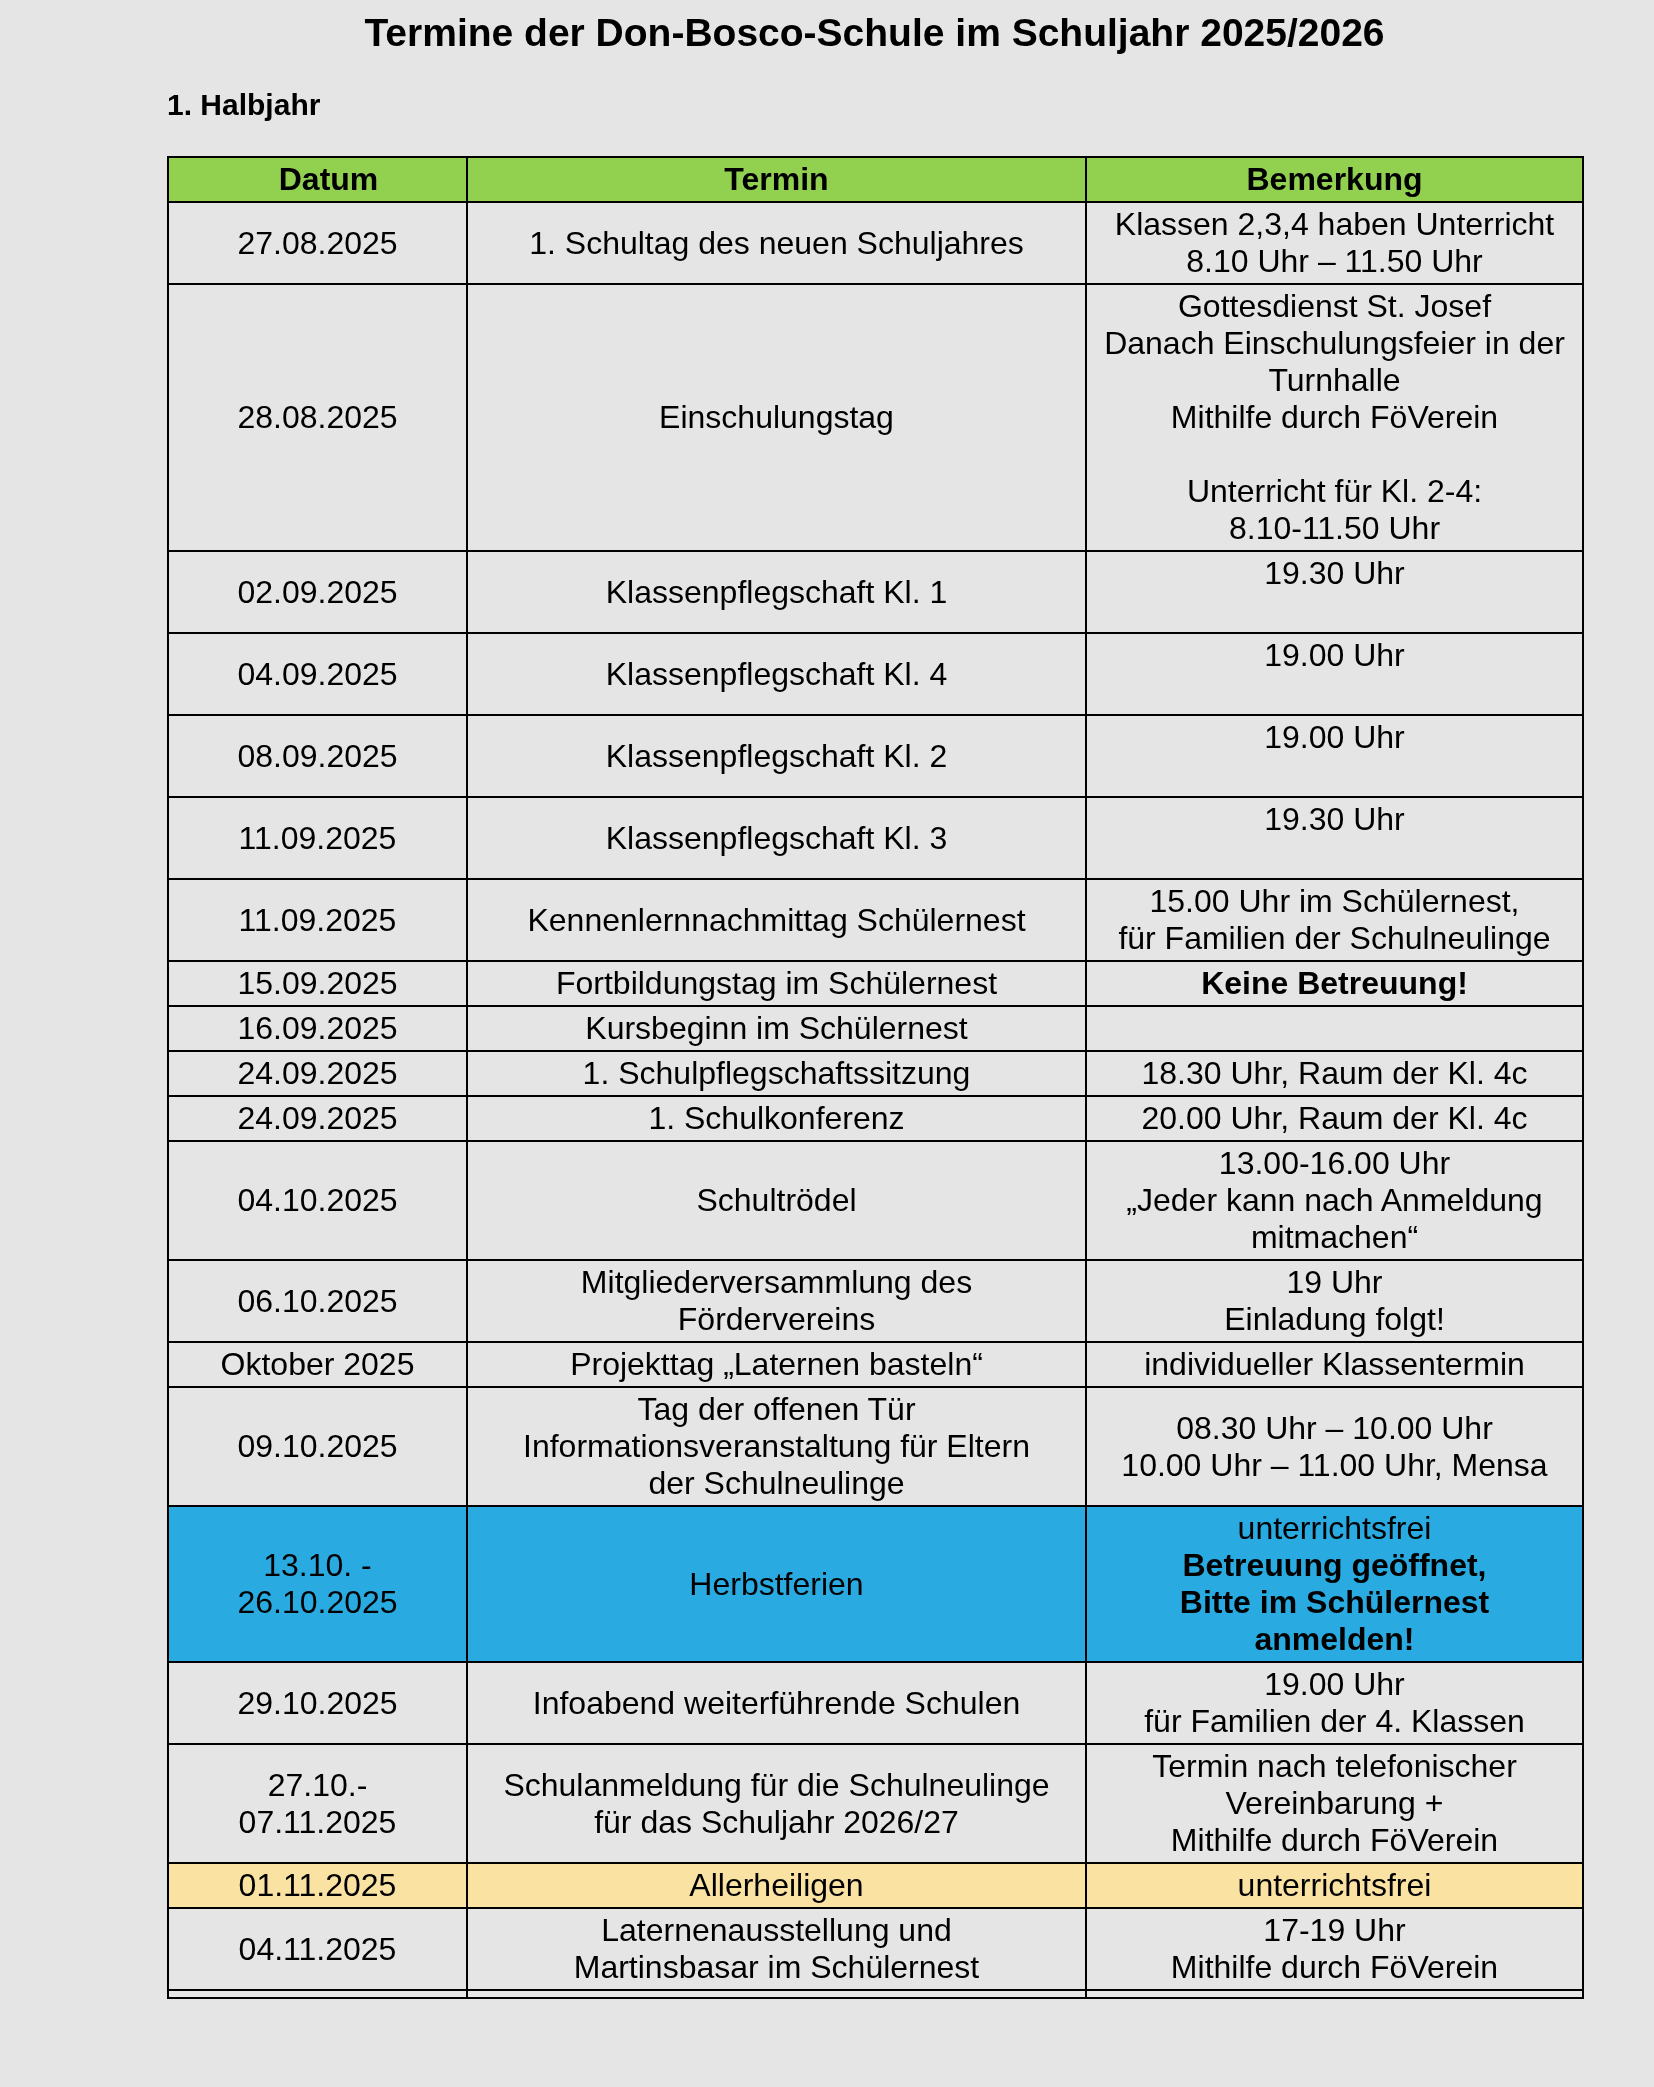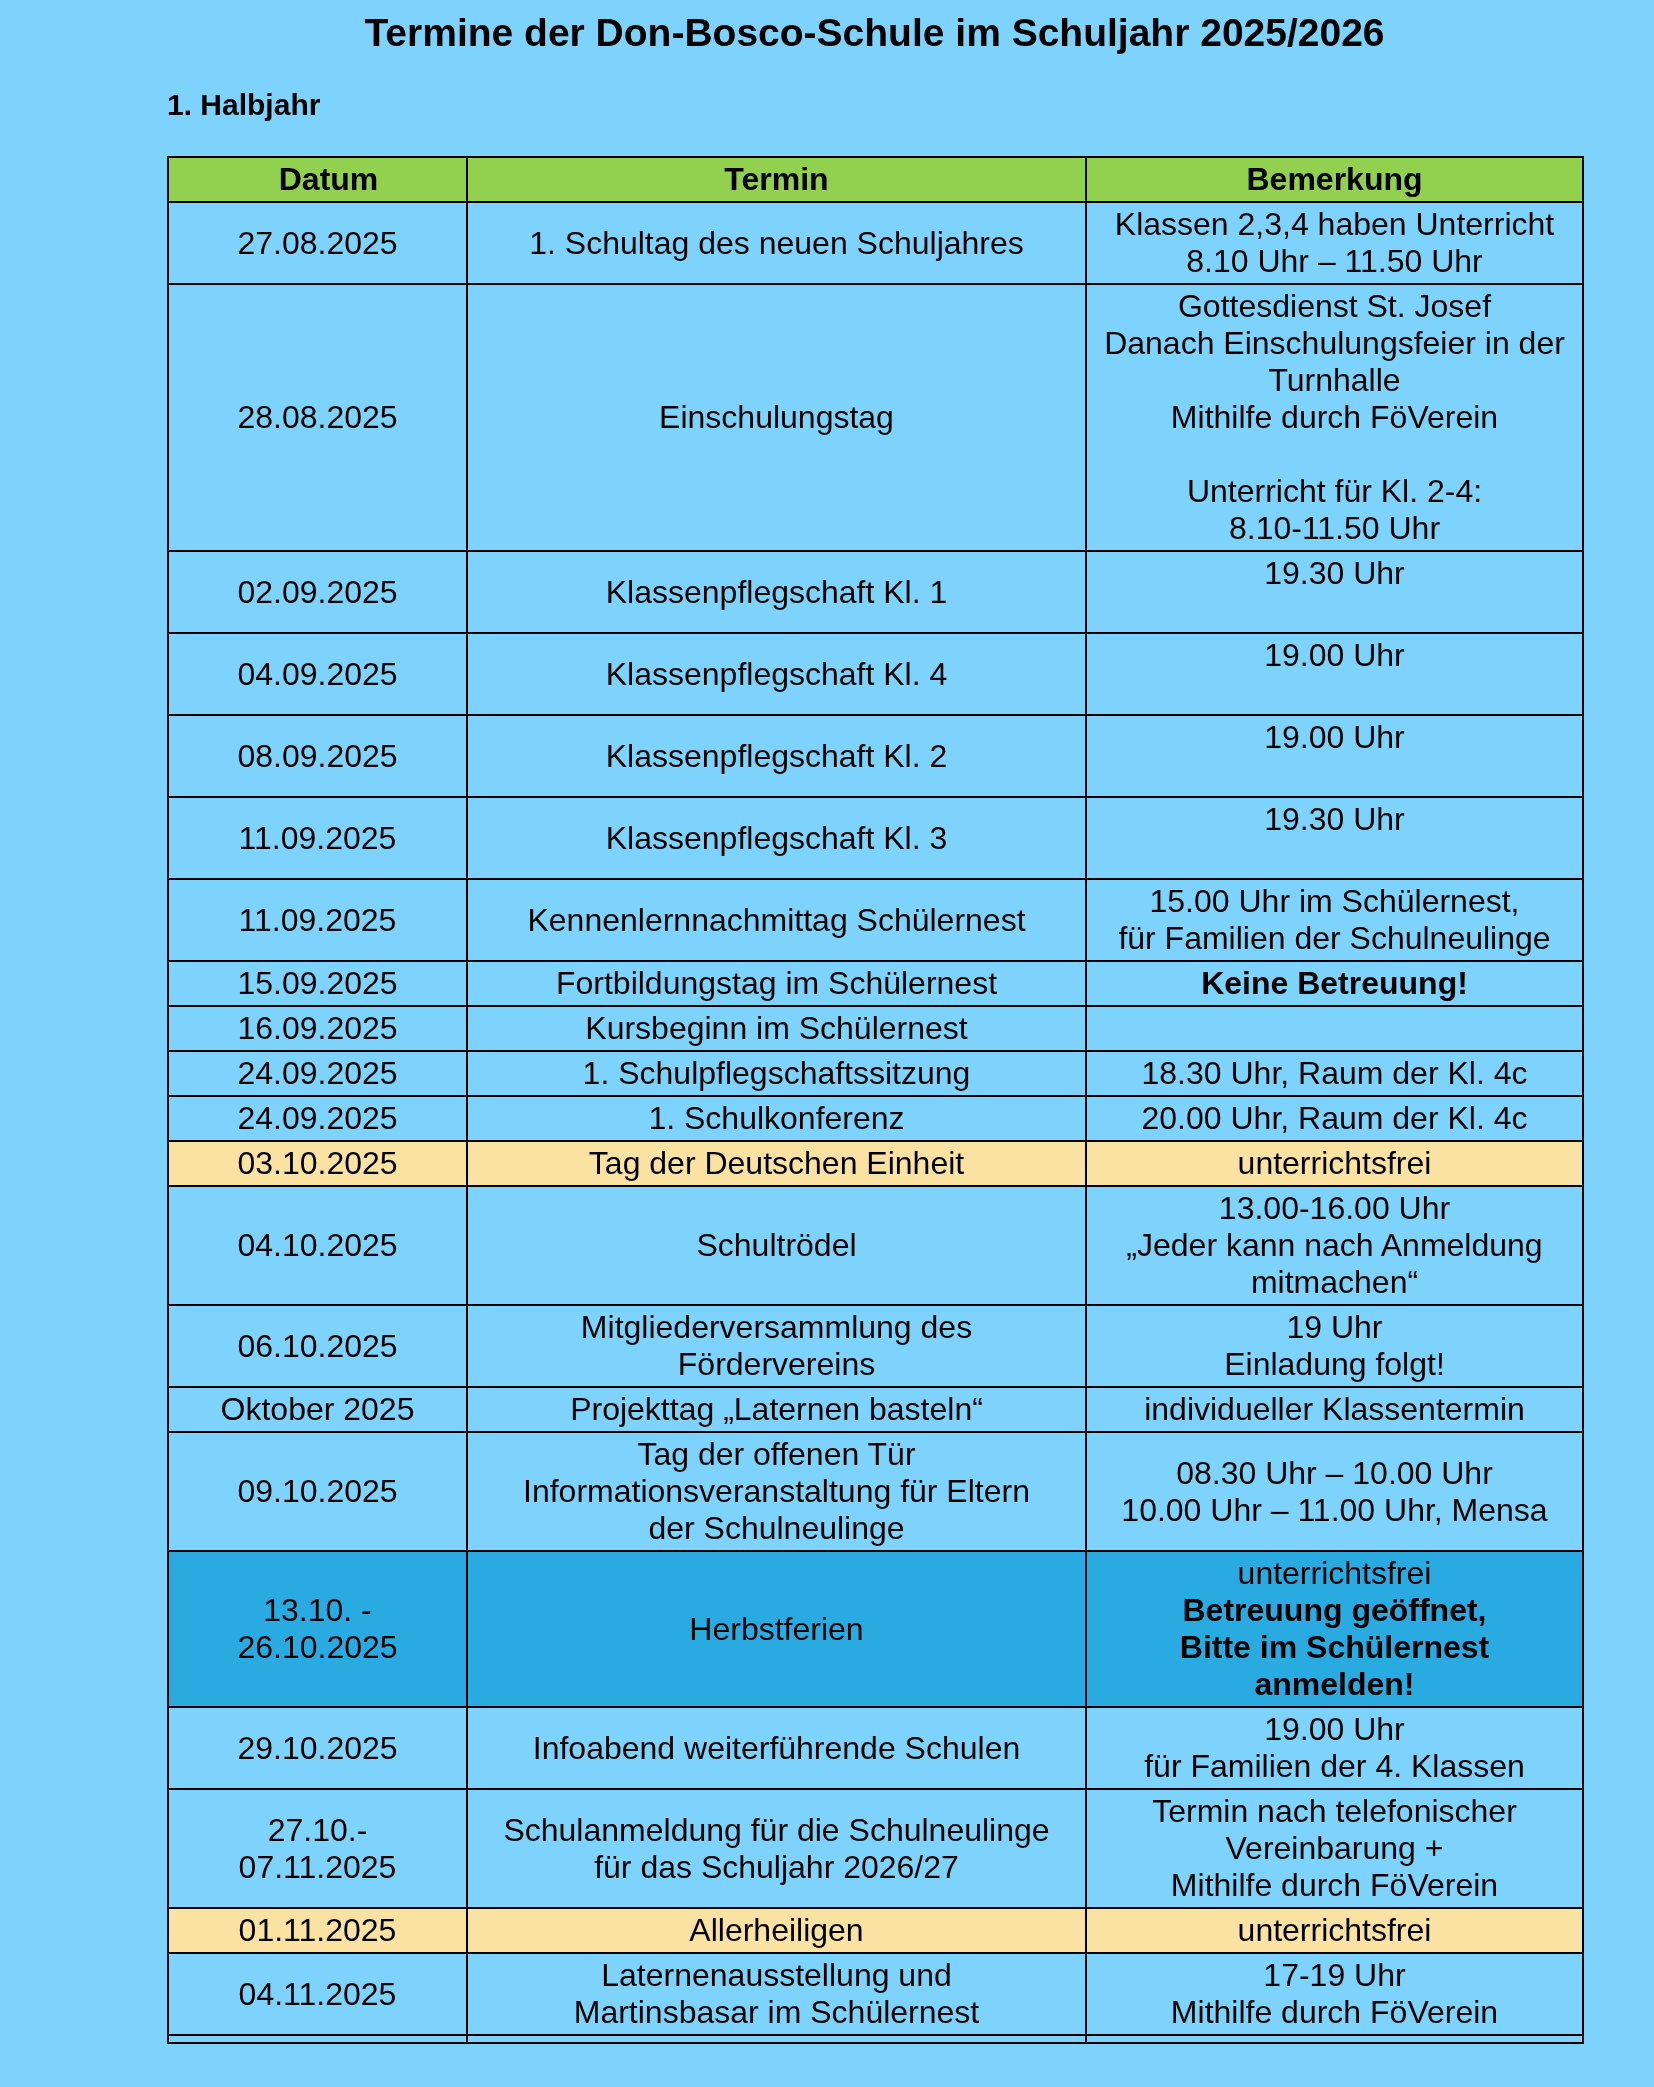--- a/index.html
+++ b/index.html
@@ -1,19 +1,19 @@
 <!DOCTYPE html>
 <html><head>
 <meta charset="utf-8">
 <style>
   html,body{margin:0;padding:0;background:#ffffff;}
   .page{
     position:relative;
     width:1654px;height:2087px;
-    background:#7dd3fc;
+    background:#e5e5e5;
     overflow:hidden;
     font-family:"Liberation Sans",sans-serif;
     color:#000000;
   }
   .content{
     padding-left:167px;
     padding-top:8px;
     width:1415px;
   }
   .title{
@@ -159,27 +159,20 @@
               <div class="bem-line">18.30 Uhr, Raum der Kl. 4c</div>
             </td>
           </tr>
           <tr>
             <td class="c-datum">24.09.2025</td>
             <td class="c-termin">1. Schulkonferenz</td>
             <td class="c-bemerkung">
               <div class="bem-line">20.00 Uhr, Raum der Kl. 4c</div>
             </td>
           </tr>
-          <tr style="background: rgb(250, 226, 163);">
-            <td class="c-datum">03.10.2025</td>
-            <td class="c-termin">Tag der Deutschen Einheit</td>
-            <td class="c-bemerkung">
-              <div class="bem-line">unterrichtsfrei</div>
-            </td>
-          </tr>
           <tr>
             <td class="c-datum">04.10.2025</td>
             <td class="c-termin">Schultrödel</td>
             <td class="c-bemerkung">
               <div class="bem-line">13.00-16.00 Uhr</div>
               <div class="bem-line">„Jeder kann nach Anmeldung</div>
               <div class="bem-line">mitmachen“</div>
             </td>
           </tr>
           <tr>

